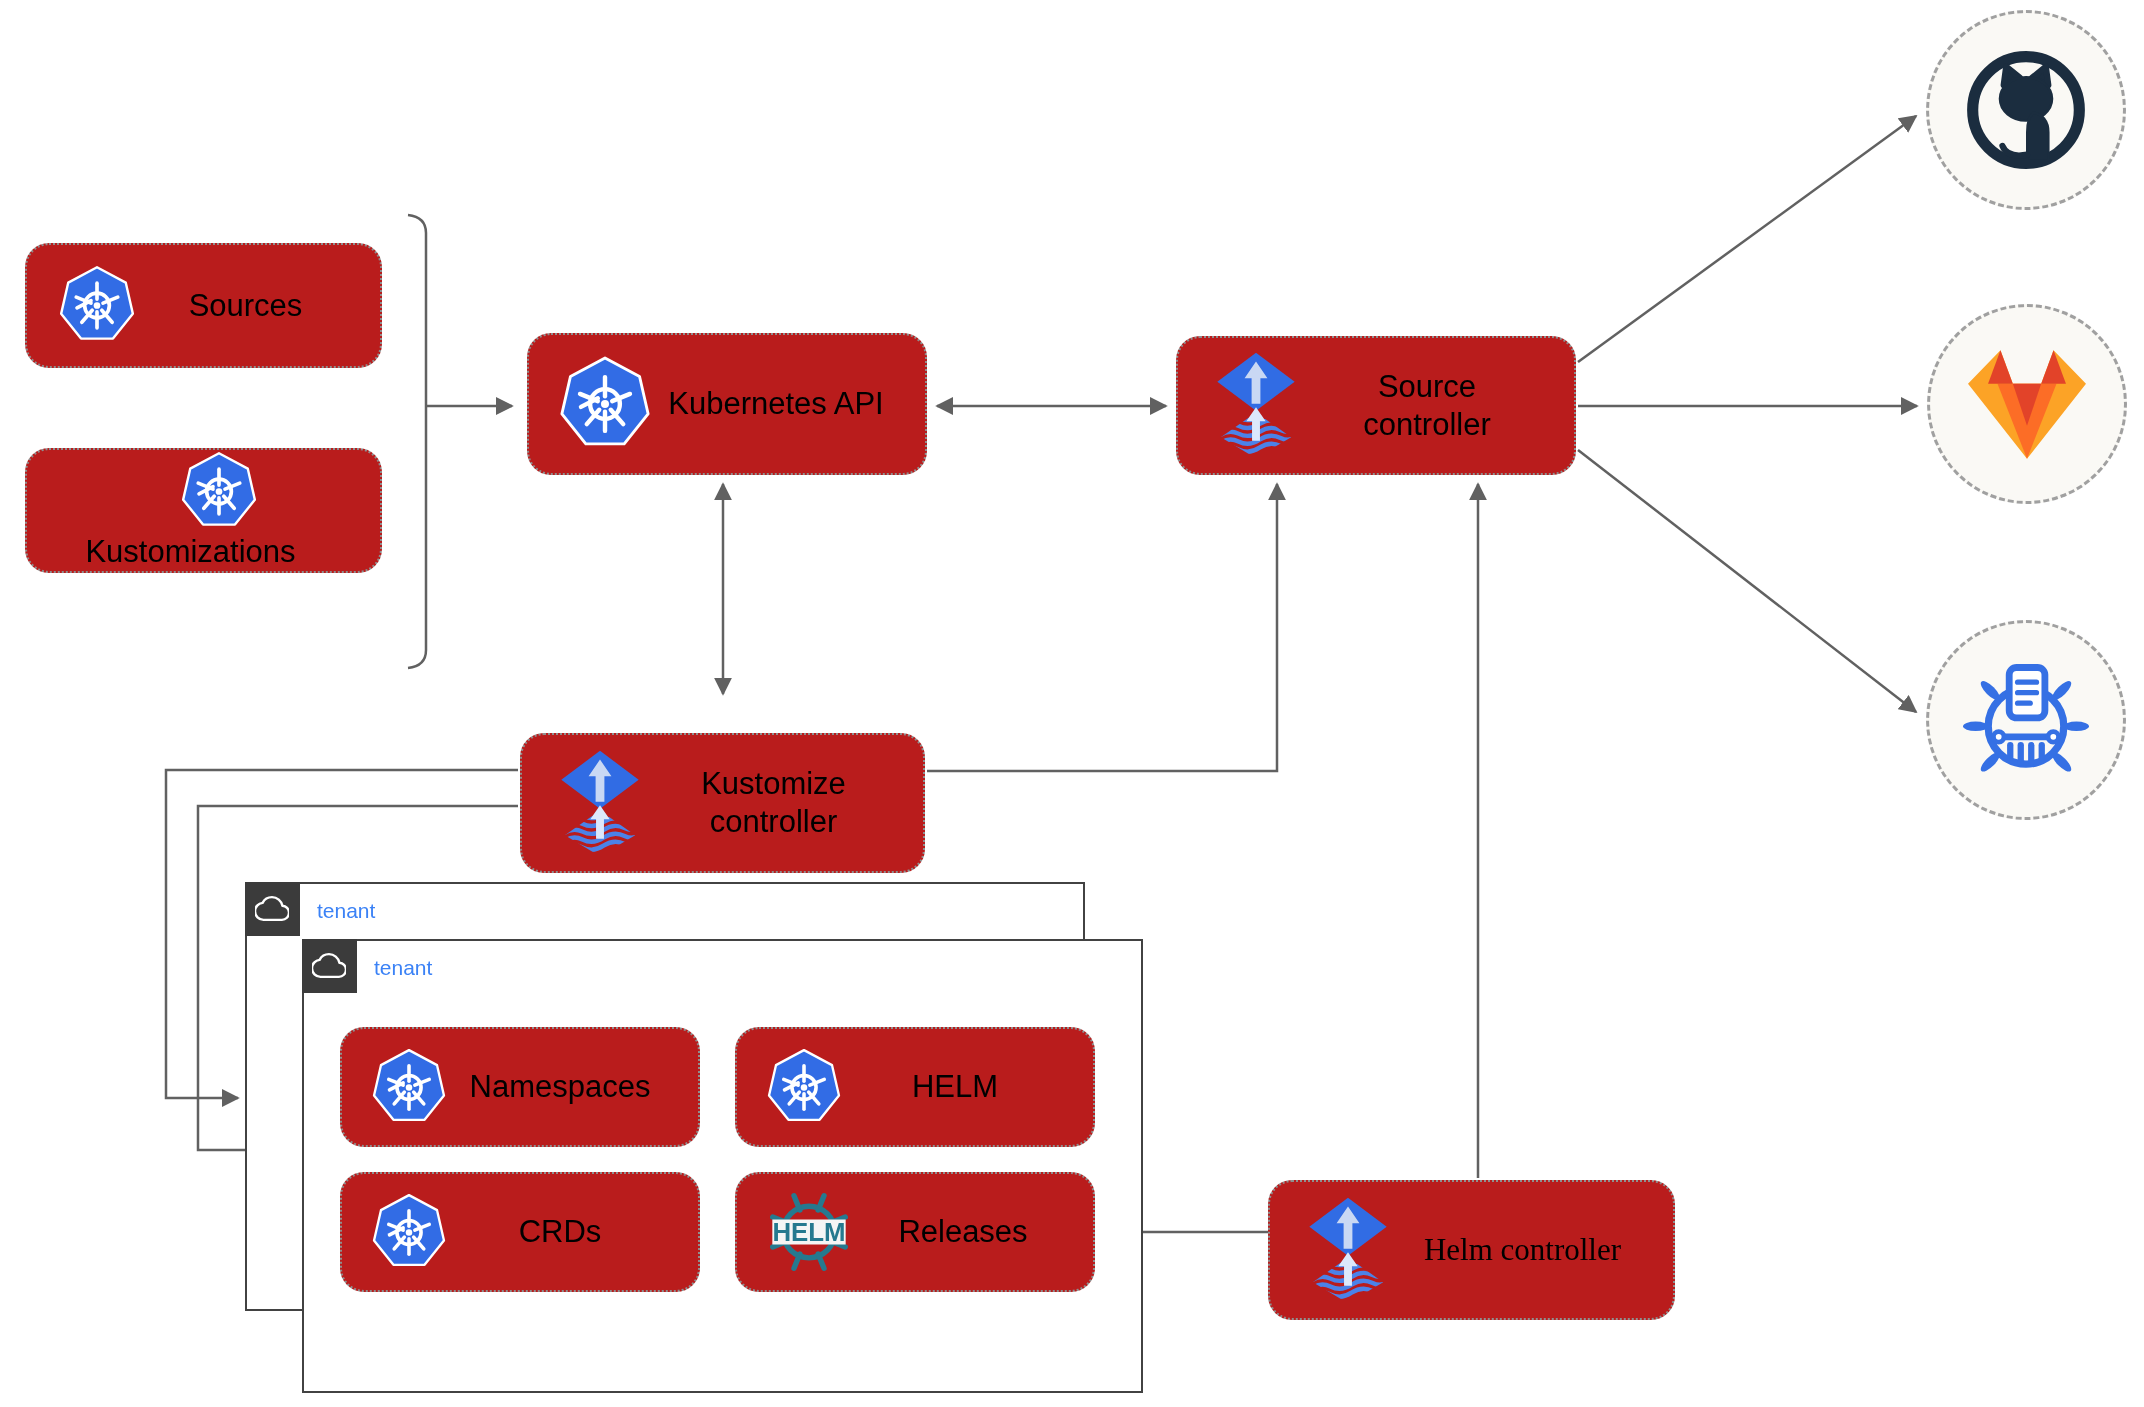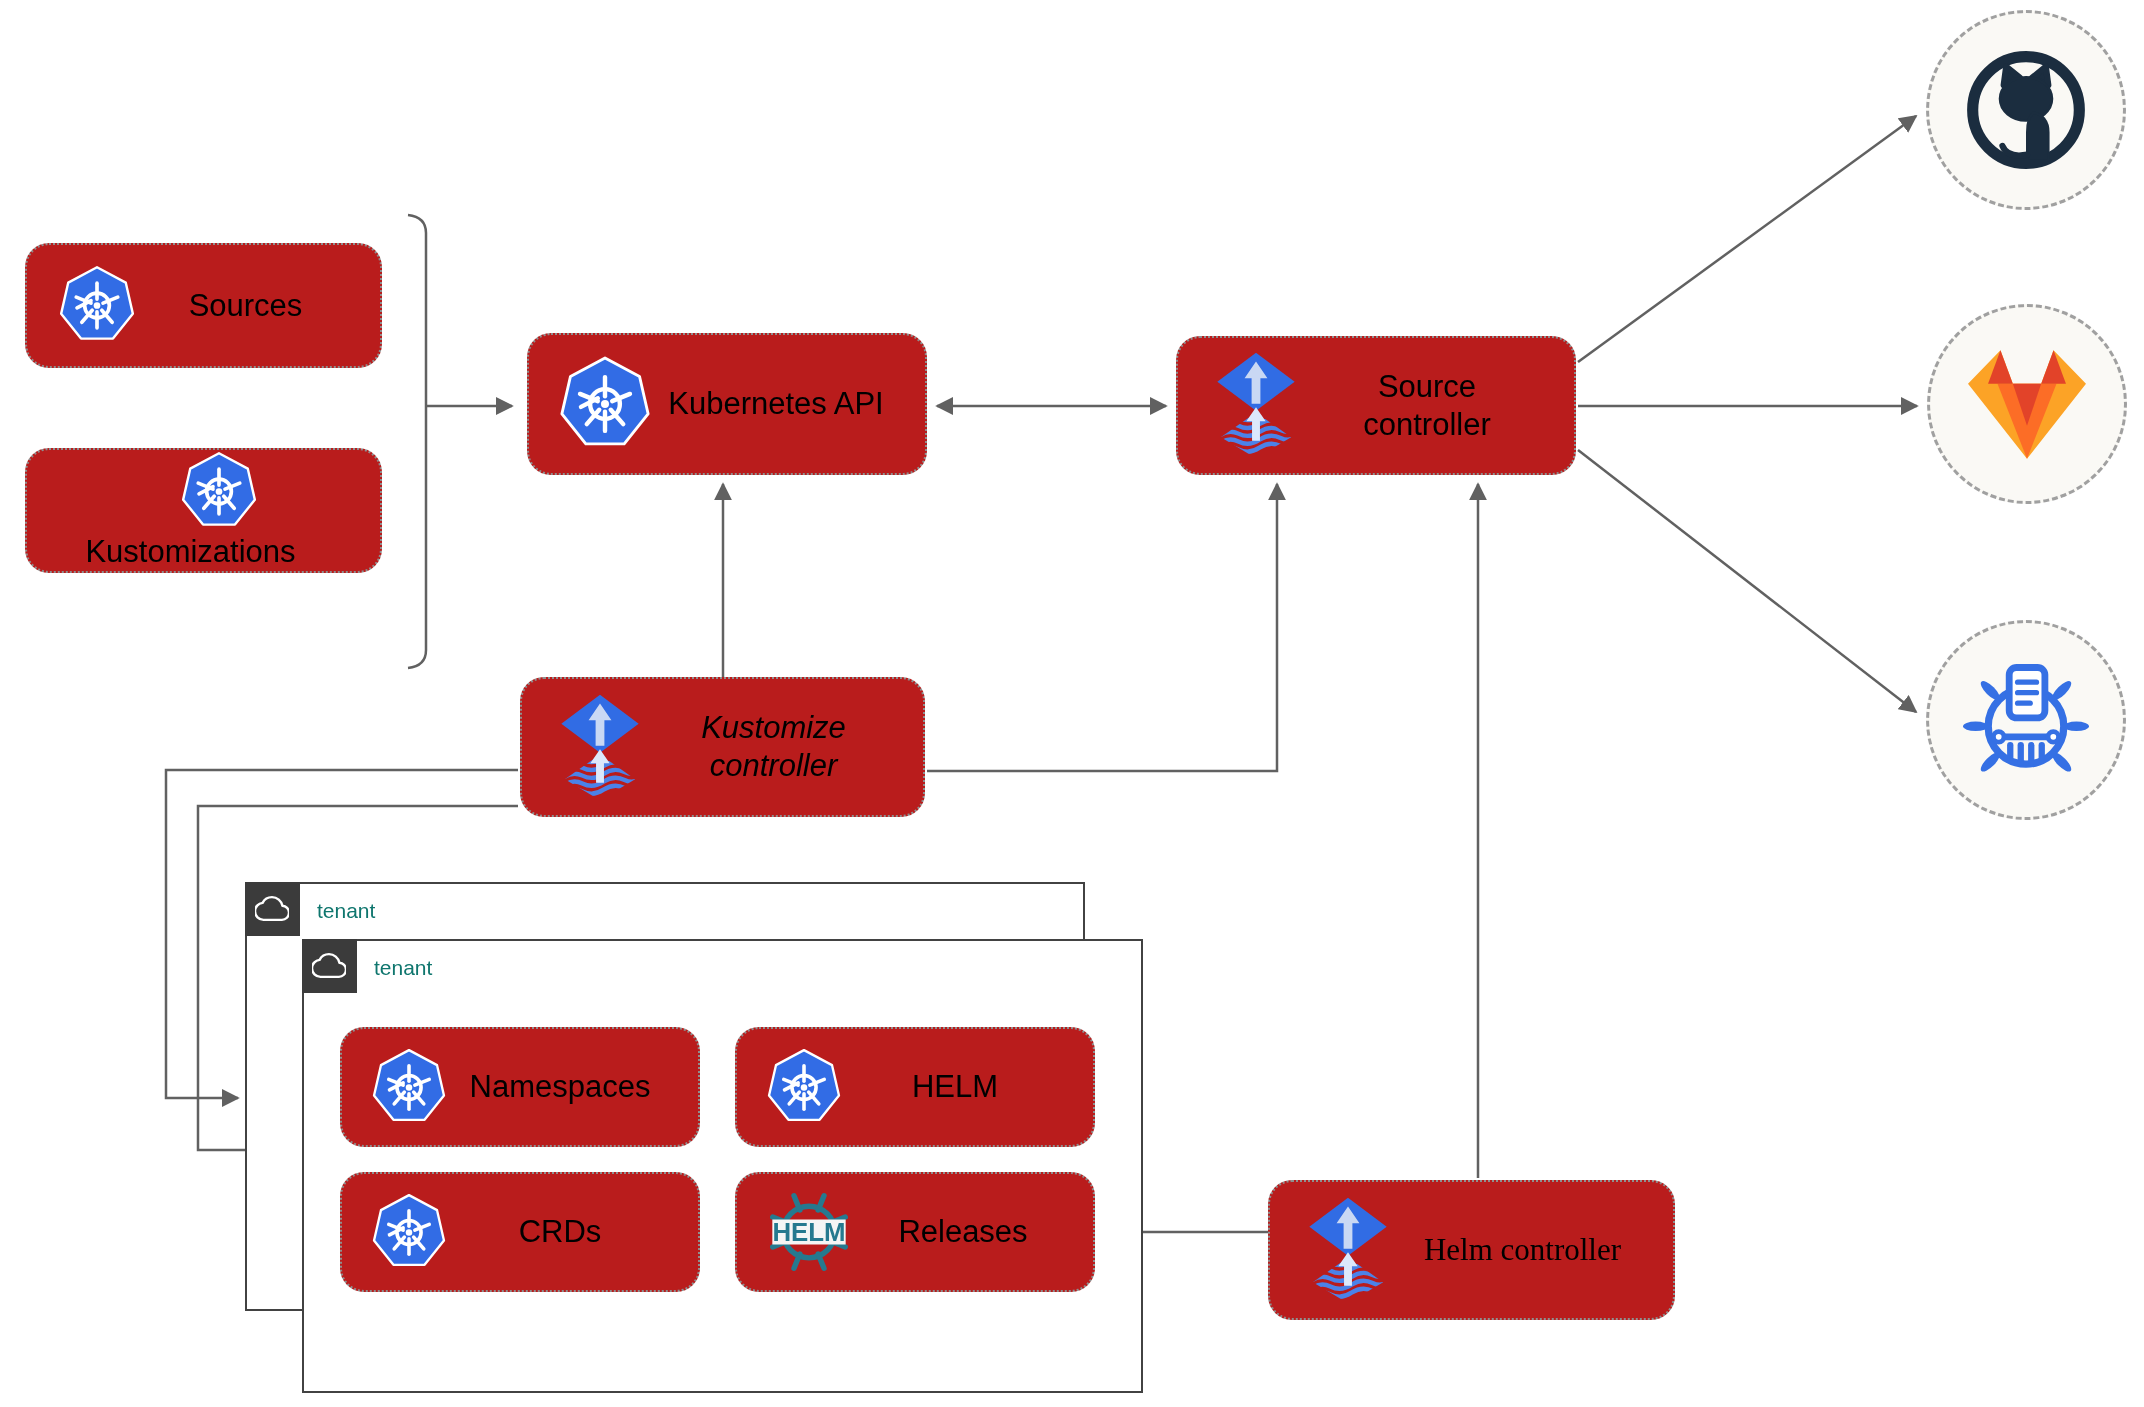--- a/index.html
+++ b/index.html
@@ -8,21 +8,21 @@
   
   .node{position:absolute;background:#b91c1c;border:2px dotted #8f8f8f;border-radius:24px;
         display:flex;align-items:center;box-sizing:border-box;}
   .node .nlabel{flex:1;text-align:center;font-size:31px;color:#000;line-height:1.22;padding-right:26px;}
   .node .icon-wrap{display:flex;align-items:center;justify-content:center;}
 
   
   .tenant{position:absolute;background:#ffffff;border:2.5px solid #424242;box-sizing:border-box;}
   .tenant .tab{position:absolute;left:-2.5px;top:-2.5px;width:55px;height:54px;background:#3b3b3b;
                display:flex;align-items:center;justify-content:center;}
-  .tenant .tlabel{position:absolute;left:70px;top:0;height:54px;line-height:54px;font-size:21px;color:#0f766e;}
+  .tenant .tlabel{position:absolute;left:70px;top:0;height:54px;line-height:54px;font-size:21px;color:#3b82f6;}
 
   
   .pcircle{position:absolute;width:200px;height:200px;border-radius:50%;background:#faf9f5;
            border:3px dashed #a0a0a0;box-sizing:border-box;display:flex;align-items:center;justify-content:center;}
 
   .overlay{position:absolute;left:0;top:0;pointer-events:none;}
 </style>
 </head>
 <body>
 
@@ -136,21 +136,21 @@
 
   <div class="node" style="left:527px;top:333px;width:400px;height:142px;">
     <span class="icon-wrap" style="margin-left:28px;">
       <svg width="96" height="100">
           <use href="#sym-k8s"></use>
         </svg>
       </span>
     <span class="nlabel">Kubernetes API</span>
   </div>
 
-  <div class="node" style="left:520px;top:677px;width:405px;height:140px;font-style:italic;">
+  <div class="node" style="left:520px;top:733px;width:405px;height:140px;">
     <span class="icon-wrap" style="margin-left:34px;">
       <svg width="88" height="109">
           <use href="#sym-flux"></use>
         </svg>
       </span>
     <span class="nlabel" style="padding:0 30px 0 10px;">Kustomize controller</span>
   </div>
 
   <div class="node" style="left:1268px;top:1180px;width:407px;height:140px;font-family:Liberation Serif, serif;">
     <span class="icon-wrap" style="margin-left:34px;">

